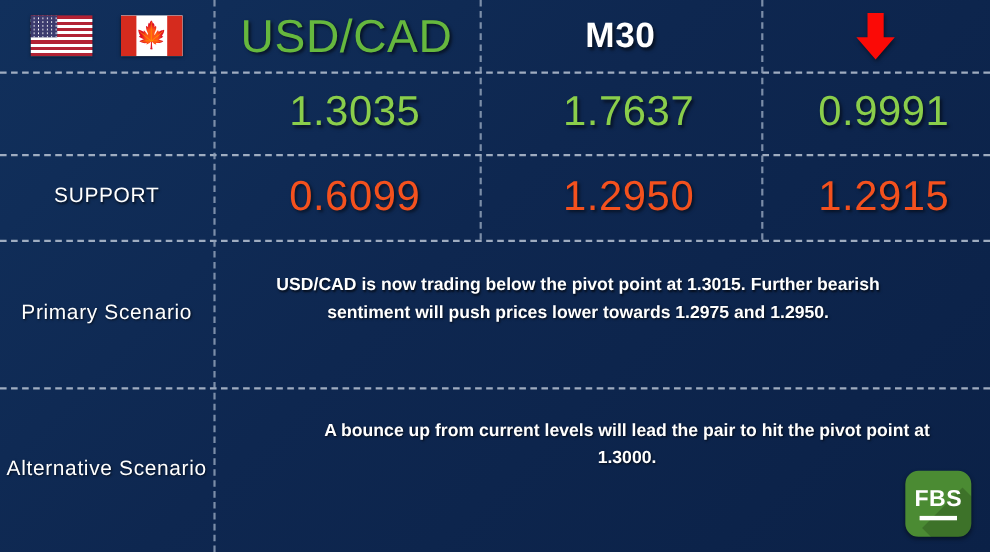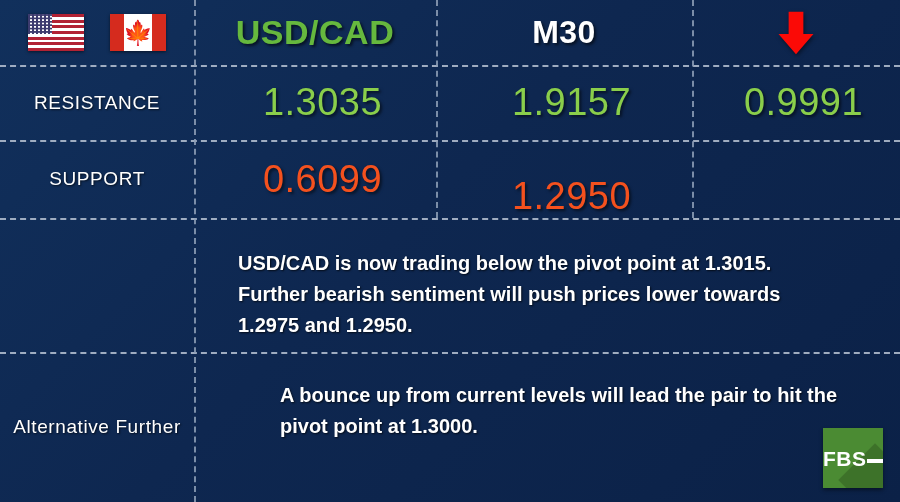--- a/index.html
+++ b/index.html
@@ -53,22 +53,22 @@
     color: #ffffff;
     font-size: 19px;
     letter-spacing: .6px;
     text-shadow: 1px 1px 2px rgba(0,0,0,.65);
     line-height: 1.35;
   }
 
   
   .pairname {
     color: #66b83e;
-    font-size: 34px;
-    font-weight: bold;
+    font-size: 42px;
+    font-weight: normal;
     letter-spacing: .5px;
     text-shadow: 2px 2px 3px rgba(0,0,0,.6);
   }
   .timeframe {
     color: #ffffff;
     font-size: 32px;
     font-weight: bold;
     letter-spacing: .5px;
     text-shadow: 2px 2px 3px rgba(0,0,0,.6);
     text-align: right;
@@ -144,40 +144,41 @@
     letter-spacing: .5px;
     margin-left: 15px;
   }
   .price.resistance { color: #8ace4b; }
   .price.support    { color: #f4511e; }
 
   
   .scenario {
     position: absolute;
     color: #ffffff;
-    font-size: 20px;
+    font-size: 16px;
     font-weight: bold;
     line-height: 1.55;
     text-shadow: 1px 1px 2px rgba(0,0,0,.7);
-    text-align: left;
+    text-align: center;
     box-sizing: border-box;
   }
 
   
   .fbs-logo {
     position: absolute;
     width: 60px;
     height: 60px;
     background: #4b8b33;
     box-shadow: 0 2px 4px rgba(0,0,0,.45);
     display: flex;
-    flex-direction: row;
+    flex-direction: column;
     align-items: center;
     justify-content: center;
     overflow: hidden;
+    border-radius: 12px;
   }
   .fbs-logo::after {
     content: "";
     position: absolute;
     right: -18px;
     bottom: -18px;
     width: 52px;
     height: 52px;
     background: rgba(0,0,0,.18);
     transform: rotate(45deg);
@@ -236,47 +237,50 @@
   <div class="cell" style="left:436px; top:0; width:256px; height:65px;">
     <span class="timeframe">M30</span>
   </div>
 
   <div class="cell" style="left:692px; top:0; width:208px; height:65px;">
     <svg class="arrow-down" viewBox="0 0 100 100">
       <polygon points="34,4 66,4 66,52 88,52 50,96 12,52 34,52" fill="#fb0a06"></polygon>
     </svg>
   </div>
 
-  <div class="cell" style="left:0; top:65px; width:194px; height:75px;">
-    <span class="rowlabel">RESISTANCE</span>
-  </div>
   <div class="cell" style="left:194px; top:65px; width:242px; height:75px;">
     <span class="price resistance">1.3035</span>
   </div>
   <div class="cell" style="left:436px; top:65px; width:256px; height:75px;">
-    <span class="price resistance">1.9157</span>
+    <span class="price resistance">1.7637</span>
   </div>
   <div class="cell" style="left:692px; top:65px; width:208px; height:75px;">
     <span class="price resistance">0.9991</span>
   </div>
 
   <div class="cell" style="left:0; top:140px; width:194px; height:78px;">
     <span class="rowlabel">SUPPORT</span>
   </div>
   <div class="cell" style="left:194px; top:140px; width:242px; height:78px;">
     <span class="price support">0.6099</span>
   </div>
-  <div class="cell" style="left:436px; top:140px; width:256px; height:78px;align-items:flex-end;">
+  <div class="cell" style="left:436px; top:140px; width:256px; height:78px;">
     <span class="price support">1.2950</span>
   </div>
-
+  <div class="cell" style="left:692px; top:140px; width:208px; height:78px;">
+    <span class="price support">1.2915</span>
+  </div>
+
+  <div class="cell" style="left:0; top:218px; width:194px; height:134px;">
+    <span class="rowlabel">Primary Scenario</span>
+  </div>
   <div class="scenario" style="left:238px; top:248px; width:575px;">USD/CAD is now trading below the pivot point at 1.3015. Further bearish sentiment will push prices lower towards 1.2975 and 1.2950.</div>
 
   <div class="cell" style="left:0; top:352px; width:194px; height:150px;">
-    <span class="rowlabel">Alternative Further</span>
+    <span class="rowlabel">Alternative Scenario</span>
   </div>
   <div class="scenario" style="left:238px; top:380px; width:580px;margin-left:42px;">A bounce up from current levels will lead the pair to hit the pivot point at 1.3000.</div>
 
   <div class="fbs-logo" style="left:823px; top:428px;">
     <span class="fbs-text">FBS</span>
     <span class="fbs-underline"></span>
   </div>
 
 </div>
 

